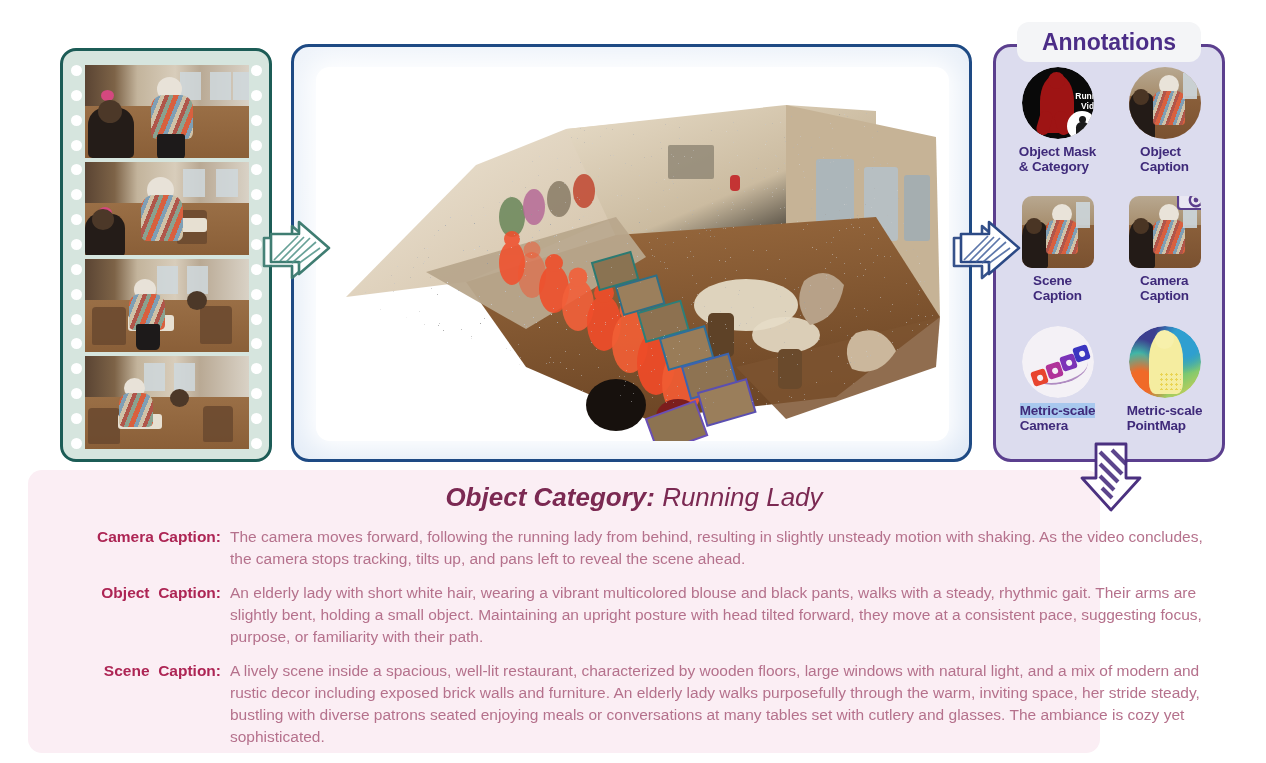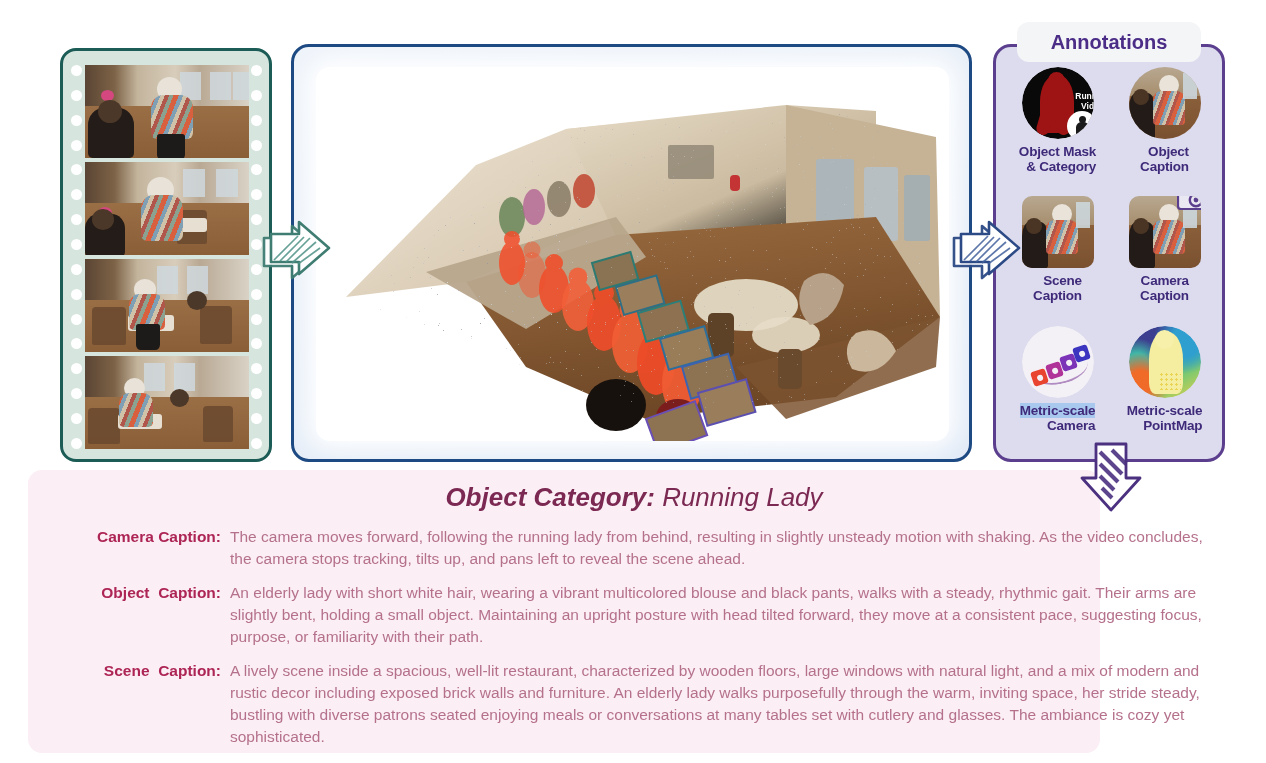--- a/index.html
+++ b/index.html
@@ -95,36 +95,36 @@
   
   #annot-panel{
     position:absolute;left:993px;top:44px;width:232px;height:418px;
     background:#dcdcee;
     border:3px solid #5b3f8e;
     border-radius:18px;
     box-sizing:border-box;
   }
   #annot-title{
     left:1017px;top:22px;width:184px;height:40px;
-    color:#4b2d87;font-size:20px;text-align:right;
+    color:#4b2d87;font-size:23px;text-align:right;
   }
   #annot-grid{
     position:absolute;left:8px;top:16px;width:214px;height:386px;
     display:grid;grid-template-columns:1fr 1fr;grid-template-rows:1fr 1fr 1fr;
     row-gap:2px;
   }
   .annot-cell{
     display:flex;flex-direction:column;align-items:center;justify-content:flex-start;
     padding-top:4px;position:relative;
   }
   .annot-thumb{width:72px;height:72px;position:relative;overflow:hidden;}
   .annot-thumb.circ{border-radius:50%;}
   .annot-thumb.rect{border-radius:10px;}
   .annot-label{
-    margin-top:5px;text-align:right;color:#3f2a7a;
+    margin-top:5px;text-align:left;color:#3f2a7a;
     font-size:13.5px;font-weight:bold;line-height:1.12;letter-spacing:-.2px;
   }
   .hl{background:#a8c8ee;}
 
   
   .mask-circle{background:#090909;border-radius:50%;width:72px;height:72px;position:relative;}
   .mask-body{position:absolute;left:18px;top:8px;width:34px;height:58px;
      background:#9e1414;border-radius:46% 46% 24% 24%;}
   .mask-head{position:absolute;left:26px;top:5px;width:17px;height:17px;border-radius:50%;background:#9e1414;}
   .mask-leg1{position:absolute;left:16px;top:44px;width:13px;height:24px;background:#9e1414;border-radius:6px;transform:rotate(16deg);}

